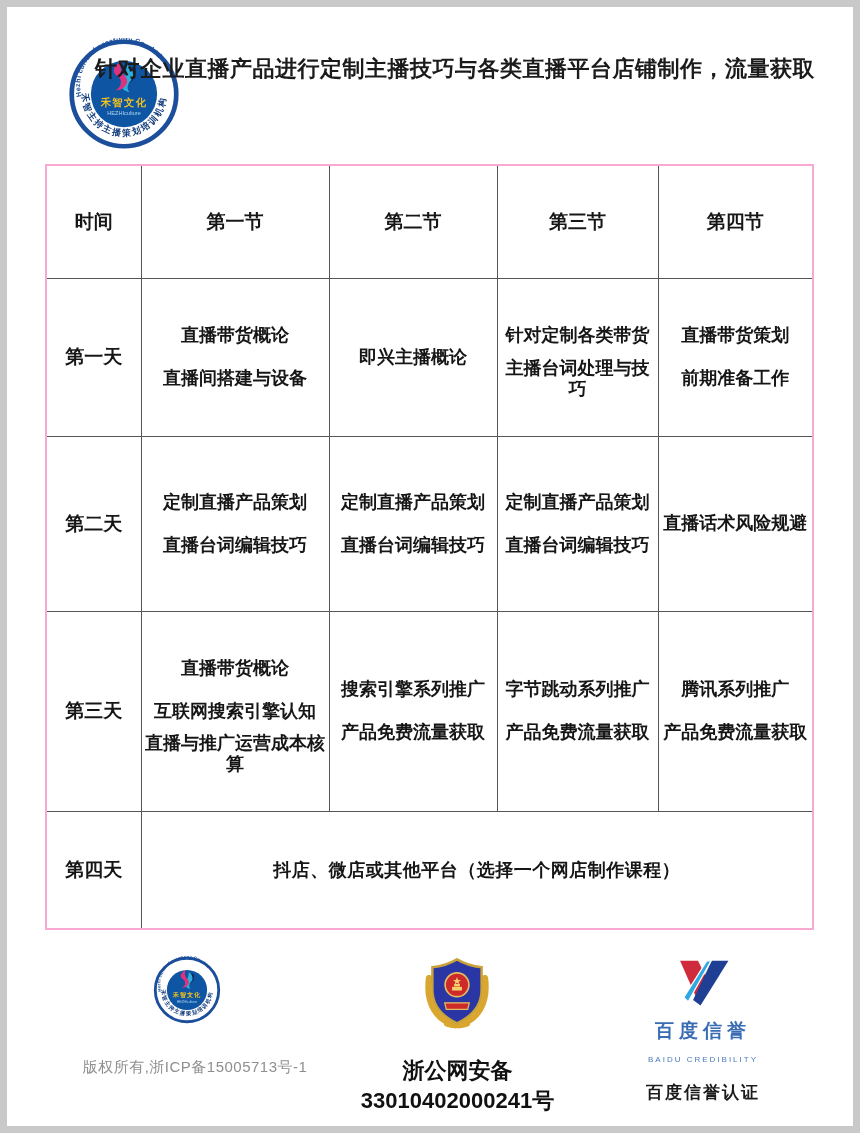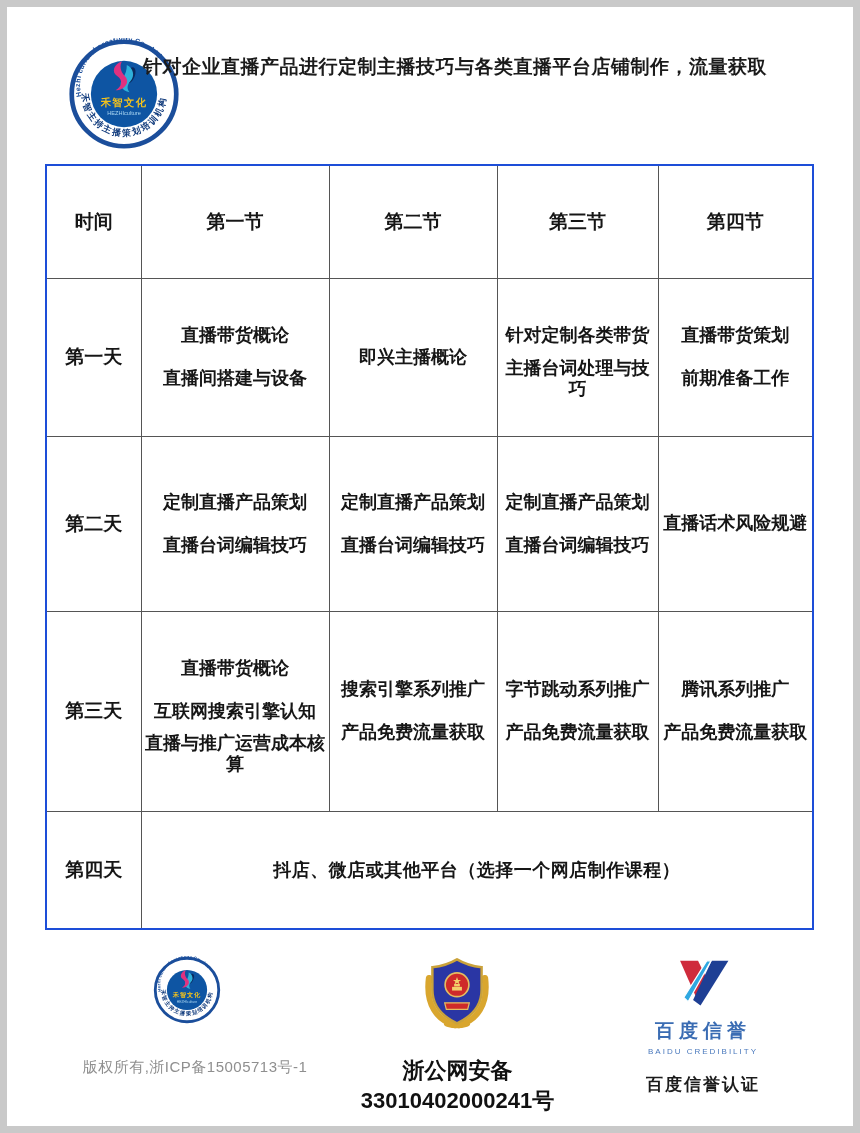--- a/index.html
+++ b/index.html
@@ -7,44 +7,44 @@
     position:relative; width:860px; height:1133px; background:#fff;
     font-family:"Liberation Sans","DejaVu Sans",sans-serif; overflow:hidden;
   }
   .frame {
     position:absolute; inset:0; border:7px solid #c9c9c9; pointer-events:none; z-index:50;
   }
   
   .header-logo { position:absolute; left:68px; top:38px; width:112px; height:112px; }
   .header-text { position:absolute; left:90px; right:40px; top:46px; text-align:center; }
   .title { font-size:43px; font-weight:bold; color:#141414; letter-spacing:1px; line-height:1.15; }
-  .subtitle { margin-top:8px; font-size:19px; font-weight:bold; color:#1b1b1b; letter-spacing:0.5px; }
+  .subtitle { margin-top:8px; font-size:22px; font-weight:bold; color:#1b1b1b; letter-spacing:0.5px; }
 
   
   table.course { position:absolute; left:45px; top:164px; width:767px;
-    border-collapse:collapse; table-layout:fixed; border:2px solid #1d4ed8; }
+    border-collapse:collapse; table-layout:fixed; border:2px solid #f9a8d4; }
   table.course th, table.course td {
     border:1px solid #555; padding:0; text-align:center; vertical-align:middle;
     font-weight:bold; color:#161616; font-size:18px;
   }
   table.course th.colhead, table.course th.day { font-size:19px; }
   .cl { height:43px; display:flex; align-items:center; justify-content:center; line-height:1.15; }
   td.merged { text-align:left; padding-left:10px; font-size:19px; letter-spacing:0.5px; }
 
   
   .f-hezhi { position:absolute; left:153px; top:956px; width:68px; height:68px; }
   .f-copyright { position:absolute; left:60px; top:1058px; width:270px; text-align:center;
     color:#8f8f8f; font-size:15px; letter-spacing:0.5px; }
   .f-badge { position:absolute; left:416px; top:951px; width:82px; height:84px; }
   .f-police { position:absolute; left:330px; top:1056px; width:255px; text-align:center;
     color:#111; font-size:22px; font-weight:bold; }
   .f-baidu { position:absolute; left:617px; top:958px; width:172px; text-align:center; }
   .bv-logo { width:62px; height:54px; }
   .b-cn { font-size:19px; color:#3a6cb3; letter-spacing:5px; font-weight:bold; margin-top:2px; }
-  .b-en { font-size:8px; color:#4a79bd; letter-spacing:2px; margin-top:3px; }
+  .b-en { font-size:8px; color:#4a79bd; letter-spacing:2px; margin-top:11px; }
   .b-cert { font-size:17px; color:#1b1b1b; font-weight:bold; letter-spacing:2px; margin-top:17px; }
 
   .defs-svg { position:absolute; width:0; height:0; }
 </style>
 </head>
 <body>
 
 <svg class="defs-svg" aria-hidden="true">
   <defs>
     <symbol id="hezhi-logo" viewBox="0 0 120 120">

